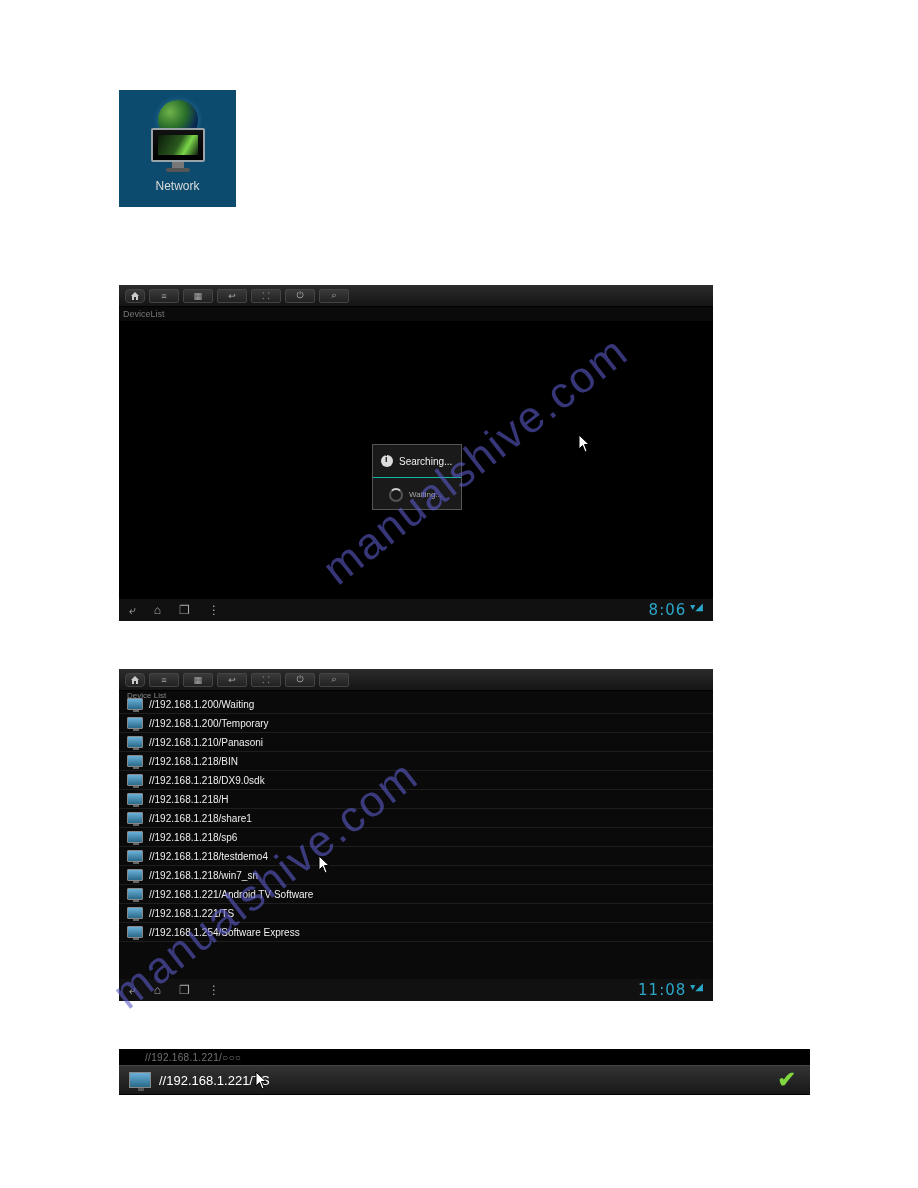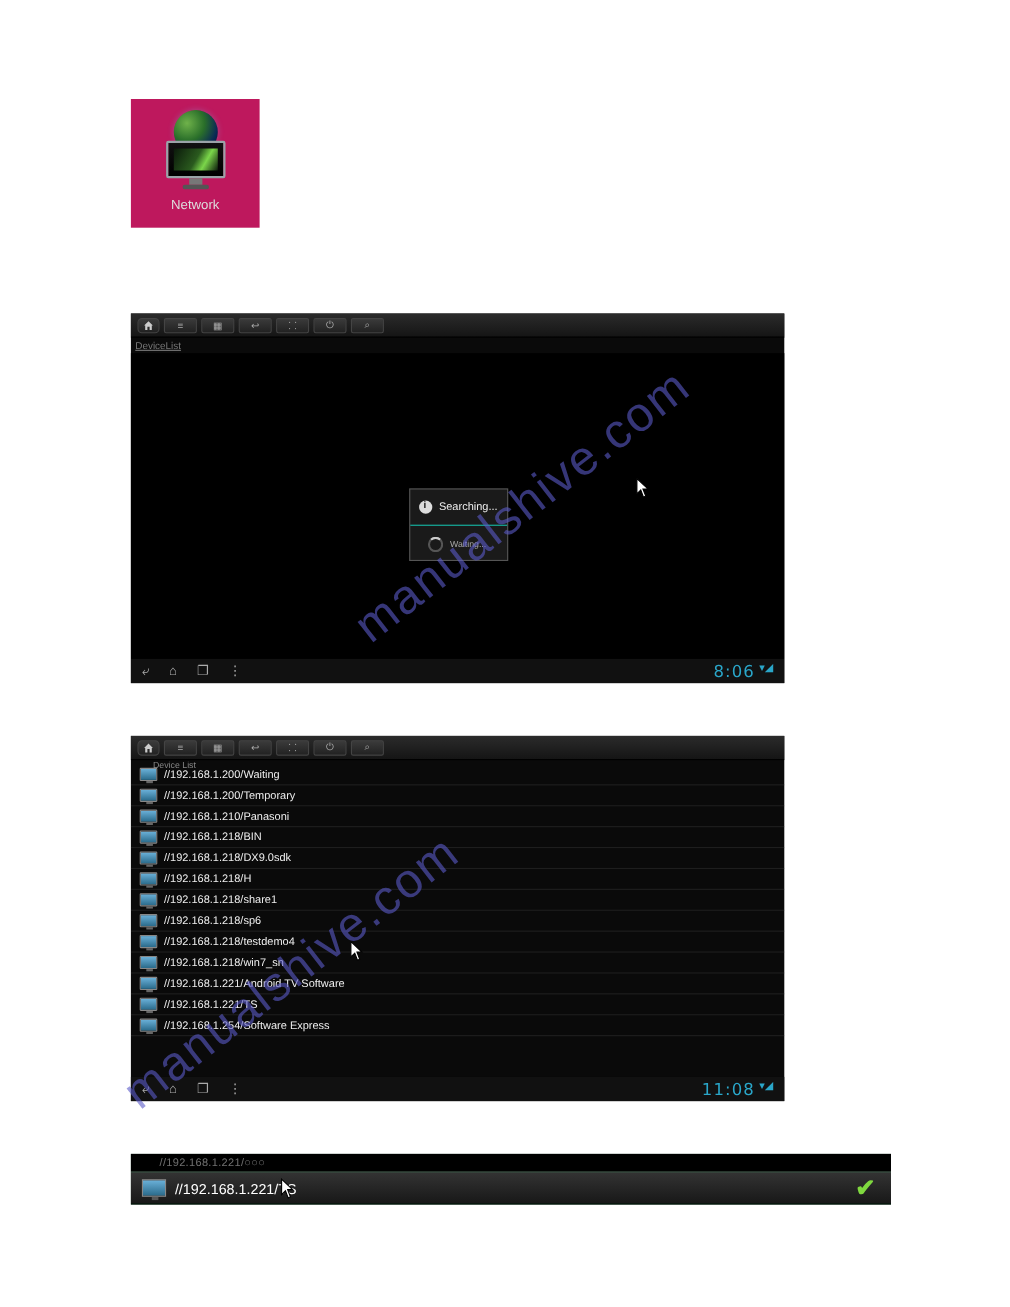--- a/index.html
+++ b/index.html
@@ -1,21 +1,21 @@
 <!DOCTYPE html>
 <html><head>
 <meta charset="utf-8">
 <style>
   * { box-sizing: border-box; margin: 0; padding: 0; }
   html, body { width: 918px; background: #fff; font-family: Arial, sans-serif; }
   body { padding: 90px 119px 90px 119px; }
 
   
   .net-tile {
-    width: 117px; height: 117px; background: #be185d;
+    width: 117px; height: 117px; background: #0c4a6e;
     display: flex; flex-direction: column; align-items: center; justify-content: flex-end;
     padding-bottom: 14px; position: relative;
   }
   .net-tile .globe {
     width: 60px; height: 60px; position: absolute; top: 10px; left: 29px;
   }
   .net-tile .globe-earth {
     position: absolute; top: 0; left: 10px; width: 40px; height: 40px;
     border-radius: 50%;
     background: radial-gradient(circle at 30% 30%, #6fb24a 0%, #2a6f2a 40%, #0a2a55 70%, #020a18 100%);
@@ -56,21 +56,21 @@
   }
   .tb-btn {
     width: 30px; height: 14px; border-radius: 2px;
     background: linear-gradient(180deg,#3a3a3a,#222);
     border: 1px solid #444;
     display:flex; align-items:center; justify-content:center;
     color:#aaa; font-size:9px;
   }
   .tb-home { width:20px; border-radius:4px; }
   .subhead {
-    color:#777; font-size:9px; padding:2px 0 0 4px; height:14px;text-decoration:underline;
+    color:#777; font-size:9px; padding:2px 0 0 4px; height:14px;
   }
 
   .body1 {
     position:absolute; top:36px; left:0; right:0; bottom:22px;
     background:#000;
   }
 
   .dialog {
     position:absolute; left:253px; top:123px; width:90px; height:66px;
     border:1px solid #555; background:#1a1a1a;
@@ -106,21 +106,21 @@
   .nav-sym { font-size:12px; color:#aaa; }
   .nav-right { display:flex; gap:4px; align-items:flex-start; }
   .clock { color:#2aa6c9; font-family:"DejaVu Sans",sans-serif; font-size:15px; letter-spacing:1px; }
   .sig { color:#2aa6c9; font-size:10px; }
 
   
   .devlist {
     position:absolute; top:24px; left:0; right:0; bottom:22px;
     overflow:hidden; padding-top:2px;
   }
-  .devhdr { color:#888; font-size:8px; padding-left:20px; height:12px; }
+  .devhdr { color:#888; font-size:8px; padding-left:8px; height:12px; }
   .devrow {
     height:19px; display:flex; align-items:center; gap:6px;
     padding-left:8px; border-bottom:1px solid #1e1e1e;
   }
   .devico {
     width:16px; height:12px; border:1px solid #888; border-radius:1px;
     background:linear-gradient(180deg,#6ab0d8 0%,#2a6a8a 100%);
     position:relative;
   }
   .devico::after { content:""; position:absolute; bottom:-3px; left:5px; width:6px; height:2px; background:#666; }
@@ -130,21 +130,21 @@
   .wm {
     position:absolute; pointer-events:none;
     color:rgba(90,90,200,.6); font-size:44px; font-weight:400;
     transform:rotate(-38deg);
     left:120px; top:270px; letter-spacing:2px;
     white-space:nowrap; z-index:5;
   }
 
   
   .strip {
-    width: 691px; background:#14532d;
+    width: 691px; background:#a21caf;
   }
   .strip .top { height:16px; background:#000; color:#ddd; font-size:10px; padding-left:26px; display:flex; align-items:center; }
   .strip .main {
     height:30px; background:linear-gradient(180deg,#333,#181818);
     display:flex; align-items:center; padding:0 14px 0 10px;
     justify-content:space-between; border-top:1px solid #444; border-bottom:1px solid #000;
   }
   .strip .left { display:flex; align-items:center; gap:8px; }
   .strip .mon {
     width:22px; height:16px; border:1px solid #888; background:linear-gradient(180deg,#6ab0d8,#2a6a8a);

